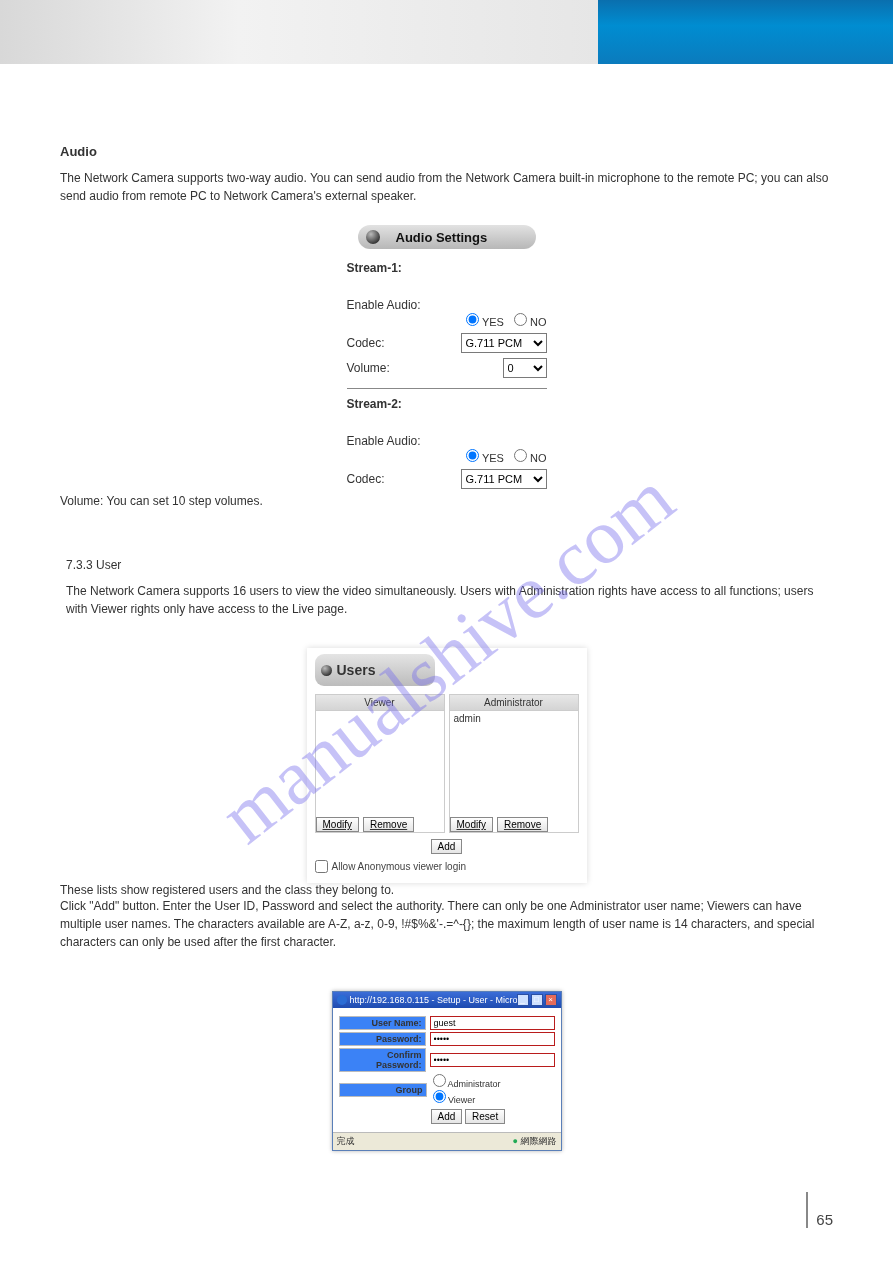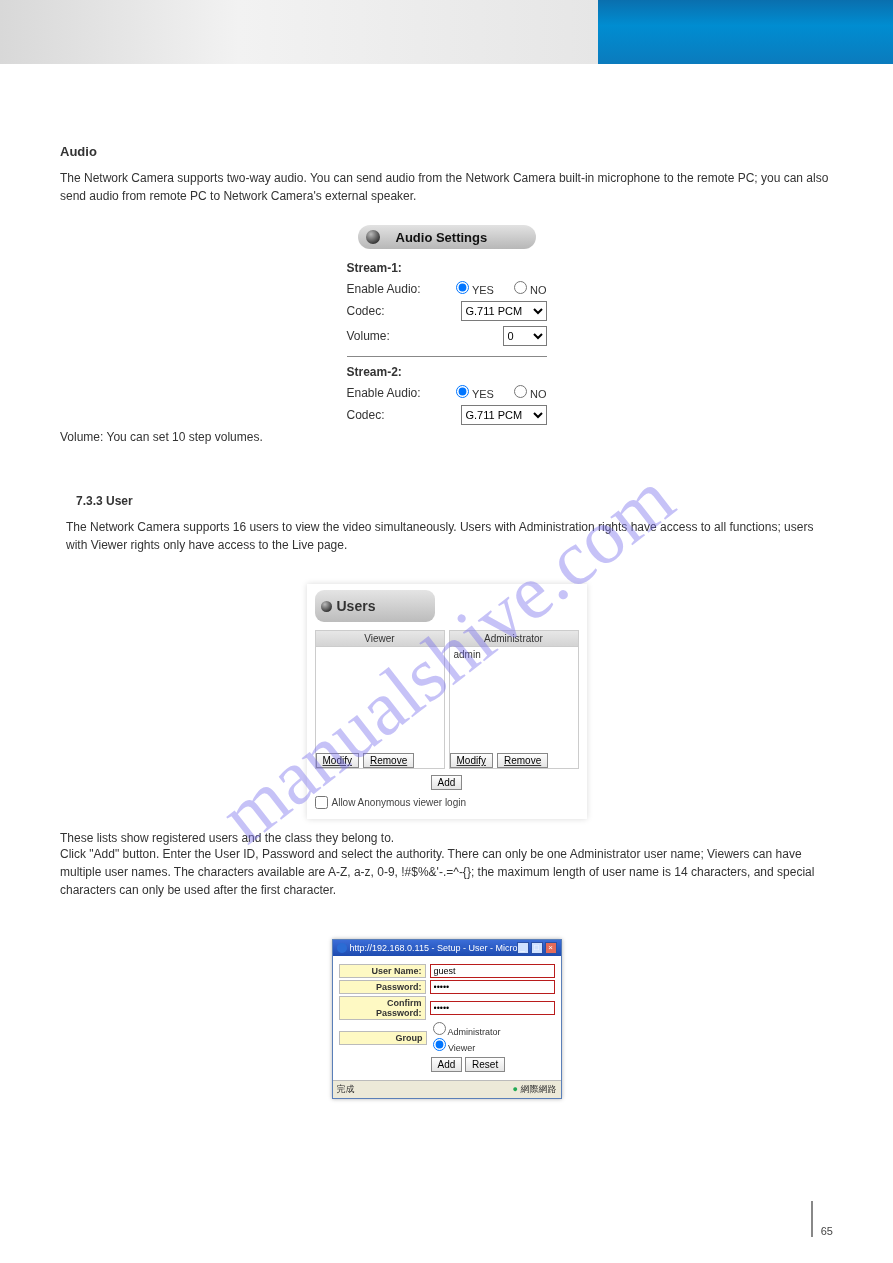--- a/index.html
+++ b/index.html
@@ -9,40 +9,40 @@
     font-family: Arial, Helvetica, sans-serif;
     background: #fff;
     position: relative;
     overflow: hidden;
   }
   .topbar { display: flex; height: 64px; }
   .topbar-left { flex: 0 0 598px; background: linear-gradient(to right, #d8d8d8, #f2f2f2 40%, #e6e6e6); }
   .topbar-right { flex: 1; background: linear-gradient(to bottom, #0a6fae, #008dd1 40%, #0b7bbd); }
   .page { padding: 20px 60px 0 60px; color: #333; font-size: 12px; }
   .heading { font-size: 13px; font-weight: bold; margin: 60px 0 10px 0; }
-  .small-heading { font-size: 12px; font-weight: bold; margin: 50px 0 10px 16px; }
+  .small-heading { font-size: 12px; font-weight: normal; margin: 50px 0 10px 6px; }
 
   
   .pill {
     width: 178px; height: 24px; border-radius: 12px;
     background: linear-gradient(to bottom, #e2e2e2, #b7b7b7);
     display: flex; align-items: center; gap: 16px; padding: 0 8px;
     margin: 20px auto 12px;
   }
   .pill .dot {
     width: 14px; height: 14px; border-radius: 50%;
     background: radial-gradient(circle at 35% 30%, #bbb, #333 75%);
   }
   .pill .label { font-weight: bold; font-size: 13px; color: #111; }
 
   .audio-box { width: 200px; margin: 0 auto; }
   .stream-title { font-weight: bold; font-size: 12px; margin: 8px 0 6px; }
   .frow { display: flex; align-items: center; justify-content: space-between; margin: 5px 0; font-size: 12px; }
   .frow .lbl { flex: 0 0 88px; }
-  .radio-group { display: flex; align-items: center; gap: 20px; }
+  .radio-group { display: flex; align-items: center; gap: 10px; margin-top: 32px; }
   .radio-group label { font-size: 11px; }
   .sel { border: 1px solid #7a7a7a; height: 20px; font-size: 11px; background: #fff; }
   .sel.wide { width: 86px; }
   .sel.narrow { width: 44px; }
   .hr { border: 0; border-top: 1px solid #888; margin: 10px 0 6px; }
 
   
   .users-wrap { width: 280px; margin: 30px auto 0; box-shadow: 0 0 6px rgba(0,0,0,0.15); padding: 6px 8px 10px; background:#fff; }
   .users-pill {
     width: 120px; height: 18px; border-radius: 9px;
@@ -69,37 +69,37 @@
 
   
   .popup { width: 230px; margin: 40px auto 0; border:1px solid #5a7fb8; font-size:10px; box-shadow:0 0 4px rgba(0,0,0,0.3); }
   .pop-title { background: linear-gradient(to bottom,#3b6dd8,#1e4bb0); color:#fff; display:flex; align-items:center; padding:2px 4px; height:16px; }
   .pop-title .t { flex:1; font-size:9px; white-space:nowrap; overflow:hidden; }
   .pop-title .winbtns { display:flex; gap:2px; }
   .winbtn { width:12px; height:12px; background:#cfe1ff; border:1px solid #2b50a4; font-size:8px; line-height:10px; text-align:center; }
   .winbtn.close { background:#e46b5a; color:#fff; }
   .pop-body { background:#fff; padding:6px; }
   .prow { display:flex; align-items:center; margin:2px 0; gap:4px; }
-  .plabel { width:88px; text-align:right; background:#fef9c3; border:1px solid #bbb; padding:1px 3px; font-weight:bold; font-size:9px;}
+  .plabel { width:88px; text-align:right; background:#3b82f6; border:1px solid #bbb; padding:1px 3px; font-weight:bold; font-size:9px;}
   .pinput { flex:1; border:1px solid #b91c1c; height:14px; padding:0 3px; font-size:9px; }
   .prad { display:flex; flex-direction:column; gap:1px; font-size:9px; margin-left:2px;}
   .pop-btns { margin: 4px 0 2px 92px; }
   .pop-status { background:#ece9d8; border-top:1px solid #bbb; display:flex; justify-content:space-between; padding:2px 4px; font-size:9px; color:#333;}
   .pop-status .globe { color:#2a5; }
 
   
   .watermark {
     position: absolute; left: 50%; top: 52%;
     transform: translate(-50%,-50%) rotate(-38deg);
     font-size: 78px; color: rgba(120,110,235,0.42);
     font-family: Georgia, 'Times New Roman', serif;
     pointer-events: none; user-select: none; white-space: nowrap;
   }
 
-  .pagefoot { position:absolute; right:60px; bottom:26px; font-size:11px; color:#444; border-left:2px solid #888; padding-left:8px; height:36px; display:flex; align-items:flex-end;}
+  .pagefoot { position:absolute; right:60px; bottom:35px; font-size:15px; color:#444; border-left:2px solid #888; padding-left:8px; height:36px; display:flex; align-items:flex-end;}
 </style>
 </head>
 <body>
 
 <div class="topbar">
   <div class="topbar-left"></div>
   <div class="topbar-right"></div>
 </div>
 
 <div class="watermark">manualshive.com</div>
@@ -175,21 +175,21 @@
     </div>
     <div class="addrow">
         <button class="btn">Add</button>
       </div>
     <label class="anon">
       <input type="checkbox" style="">
       <span>Allow Anonymous viewer login</span>
     </label>
   </div>
 
-  <p style="margin-top:12px;">These lists show registered users and the class they belong to.</p>
+  <p style="">These lists show registered users and the class they belong to.</p>
 
   <p style="line-height:1.5;">Click "Add" button. Enter the User ID, Password and select the authority. There can only be one Administrator user name; Viewers can have multiple user names. The characters available are A-Z, a-z, 0-9, !#$%&amp;'-.=^-{}; the maximum length of user name is 14 characters, and special characters can only be used after the first character.</p>
 
   <div class="popup">
     <div class="pop-title">
       <span style="width:10px;height:10px;background:#2b6cd4;border-radius:50%;margin-right:3px;"></span>
       <span class="t">http://192.168.0.115 - Setup - User - Microsoft Inter...</span>
       <span class="winbtns">
         <span class="winbtn">_</span>
         <span class="winbtn">□</span>

